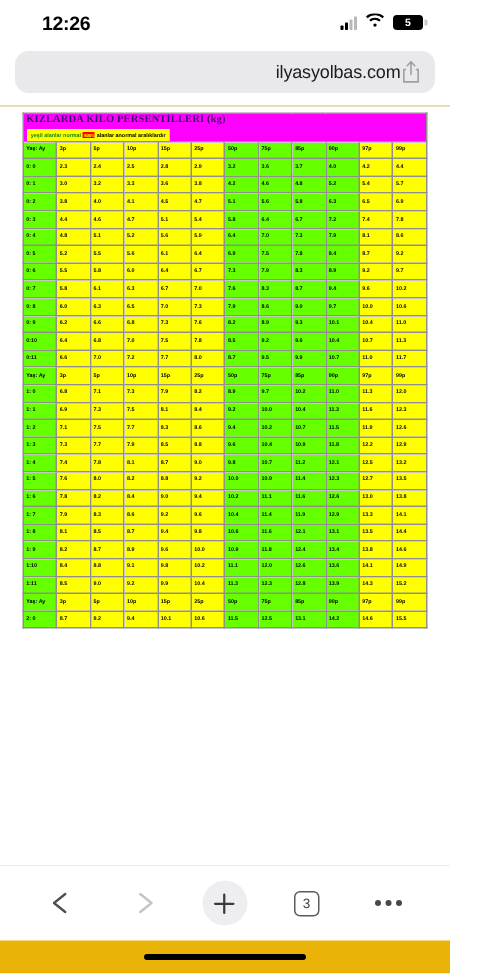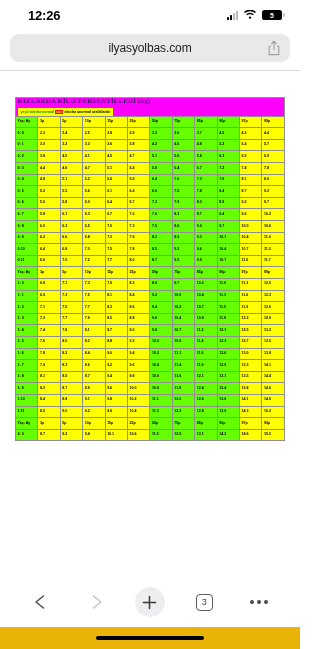--- a/index.html
+++ b/index.html
@@ -50,35 +50,35 @@
   
   .urlbar-wrap {
     flex: 0 0 40px; padding: 4px 10px 8px 10px; background: #ffffff;
   }
   .urlbar {
     height: 28px; border-radius: 9px; background: #e9e9ec;
     display: flex; align-items: center; padding: 0 9px;
     position: relative;
   }
   .url-text {
-    flex: 1; text-align: center; font-size: 12px; color: #1c1c1e;
+    flex: 1; text-align: right; font-size: 12px; color: #1c1c1e;
     letter-spacing: -0.1px; padding-left: 14px;
   }
   .share-icon { width: 14px; height: 16px; flex: 0 0 14px; opacity: .55; }
   .topline { height: 1px; background: #d8d8da; }
 
   
   .page {
     flex: 1 1 auto; background: #ffffff; overflow: hidden;
     padding: 0 0 0 0;
   }
   .table-wrap { padding: 4px 15px 0 15px; }
 
   table.pct {
-    width: 100%; border-collapse: collapse; table-layout: fixed; margin-top: 22px;
+    width: 100%; border-collapse: collapse; table-layout: fixed;
   }
   table.pct td, table.pct th {
     border: 0.6px solid #8f8f8f;
     font-size: 3.6px; line-height: 1;
     padding: 0 0 0 1.5px;
     height: 11.6px;
     color: #000; font-weight: bold;
     text-align: left; overflow: hidden; white-space: nowrap;
   }
   .banner {

